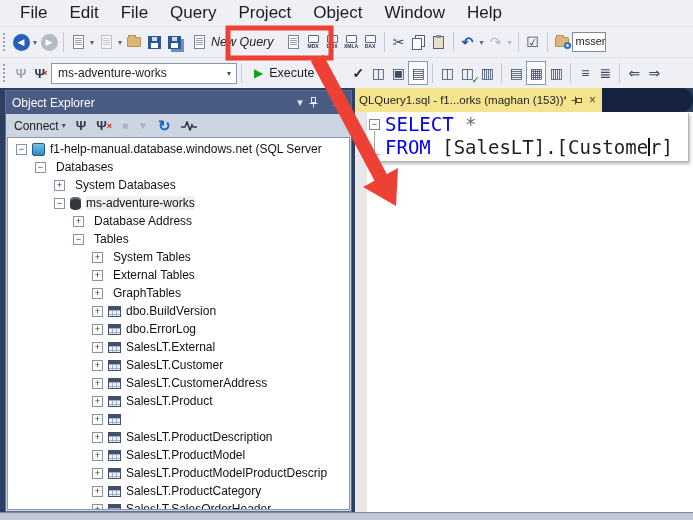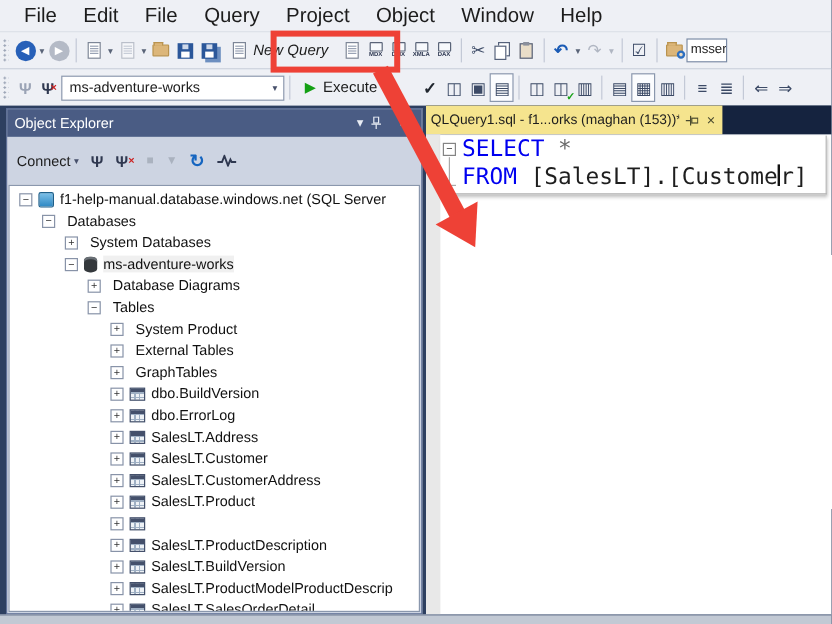--- a/index.html
+++ b/index.html
@@ -64,21 +64,21 @@
   .gstack{position:relative;}
   .gcheck{position:absolute;right:-2px;bottom:0;font-size:9px;color:#19a319;font-weight:bold;}
 
   
   .oe{position:absolute;left:5px;top:90px;width:347px;height:422px;background:#cdd4e2;
       border:1px solid #5f7097;display:flex;flex-direction:column;}
   .oe-title{height:23px;background:#4a5c84;color:#fff;display:flex;align-items:center;
             font-size:12px;padding:0 6px;flex:none;}
   .oe-title .sp{flex:1;}
   .oe-title .tic{width:18px;text-align:center;font-size:11px;color:#e8ecf4;}
-  .oe-tools{height:40px;display:flex;align-items:center;padding:0 8px;gap:10px;
+  .oe-tools{height:23px;display:flex;align-items:center;padding:0 8px;gap:10px;
             font-size:12px;color:#1c1c1c;flex:none;}
   .oe-tools .tool{display:inline-flex;align-items:center;gap:3px;}
   .plug{font-size:13px;color:#2f3850;font-weight:bold;}
   .redx{color:#c22;font-size:9px;font-weight:bold;margin-left:-3px;vertical-align:top;}
   .tree{flex:1;background:#fff;border:1px solid #8a97ad;margin:0 1px 1px 1px;
         overflow:hidden;padding-top:2px;}
   .trow{display:flex;align-items:center;height:18px;font-size:12px;color:#111;
         white-space:nowrap;}
   .tog{width:11px;height:11px;border:1px solid #8893a8;background:#fff;font-size:9px;
        line-height:9px;text-align:center;color:#333;flex:none;margin-right:5px;}
@@ -89,21 +89,21 @@
          box-shadow:inset 0 2px 0 #6a7076;}
   .ti-table{width:13px;height:11px;border:1px solid #44506b;background-color:#eef2f6;
             background-image:linear-gradient(#44506b 0 3px,transparent 3px),
               repeating-linear-gradient(90deg,transparent 0 3px,#9fb0c4 3px 4px),
               repeating-linear-gradient(transparent 0 3px,#9fb0c4 3px 4px);}
   .hl{background:#f0f0f0;}
 
   
   .editor{position:absolute;left:355px;top:88px;width:338px;height:424px;
           display:flex;flex-direction:column;}
-  .tabstrip{height:24px;display:flex;flex:none;background:#15233f;}
+  .tabstrip{height:24px;display:flex;flex:none;background:#15233f;border-radius:12px;}
   .tab{width:247px;background:#f5e48e;display:flex;align-items:center;
        font-size:11.5px;color:#1e1e1e;padding:0 4px;gap:5px;}
   .tab .ttl{overflow:hidden;white-space:nowrap;}
   .tab .pin{flex:none;}
   .tab .tclose{flex:none;font-size:12px;color:#4a4a2f;padding:0 2px;}
   .surface{flex:1;background:#fff;position:relative;}
   .gutter{position:absolute;left:0;top:0;width:12px;height:100%;background:#e8e8e8;}
   .codebox{position:absolute;left:12px;top:1px;width:322px;height:49px;background:#fff;
            border:1px solid #b5b5b5;border-left:none;border-top:none;
            box-shadow:1px 2px 3px rgba(0,0,0,.28);}
@@ -312,31 +312,31 @@
           <span>System Databases</span>
         </div>
         <div class="trow" style="padding-left: 46px;">
           <span class="tog">−</span>
           <span class="ti ti-db"></span>
           <span class="hl">ms-adventure-works</span>
         </div>
         <div class="trow" style="padding-left: 65px;">
           <span class="tog">+</span>
           <span class="ti ti-folder"></span>
-          <span>Database Diagrams</span>
+          <span>Database Address</span>
         </div>
         <div class="trow" style="padding-left: 65px;">
           <span class="tog">−</span>
           <span class="ti ti-folder"></span>
           <span>Tables</span>
         </div>
         <div class="trow" style="padding-left: 84px;">
           <span class="tog">+</span>
           <span class="ti ti-folder"></span>
-          <span>System Product</span>
+          <span>System Tables</span>
         </div>
         <div class="trow" style="padding-left: 84px;">
           <span class="tog">+</span>
           <span class="ti ti-folder"></span>
           <span>External Tables</span>
         </div>
         <div class="trow" style="padding-left: 84px;">
           <span class="tog">+</span>
           <span class="ti ti-folder"></span>
           <span>GraphTables</span>
@@ -347,21 +347,21 @@
           <span>dbo.BuildVersion</span>
         </div>
         <div class="trow" style="padding-left: 84px;">
           <span class="tog">+</span>
           <span class="ti ti-table"></span>
           <span>dbo.ErrorLog</span>
         </div>
         <div class="trow" style="padding-left: 84px;">
           <span class="tog">+</span>
           <span class="ti ti-table"></span>
-          <span>SalesLT.Address</span>
+          <span>SalesLT.External</span>
         </div>
         <div class="trow" style="padding-left: 84px;">
           <span class="tog">+</span>
           <span class="ti ti-table"></span>
           <span>SalesLT.Customer</span>
         </div>
         <div class="trow" style="padding-left: 84px;">
           <span class="tog">+</span>
           <span class="ti ti-table"></span>
           <span>SalesLT.CustomerAddress</span>
@@ -376,31 +376,31 @@
           <span class="ti ti-table"></span>
         </div>
         <div class="trow" style="padding-left: 84px;">
           <span class="tog">+</span>
           <span class="ti ti-table"></span>
           <span>SalesLT.ProductDescription</span>
         </div>
         <div class="trow" style="padding-left: 84px;">
           <span class="tog">+</span>
           <span class="ti ti-table"></span>
-          <span>SalesLT.BuildVersion</span>
+          <span>SalesLT.ProductModel</span>
         </div>
         <div class="trow" style="padding-left: 84px;">
           <span class="tog">+</span>
           <span class="ti ti-table"></span>
           <span>SalesLT.ProductModelProductDescrip</span>
         </div>
         <div class="trow" style="padding-left: 84px;">
           <span class="tog">+</span>
           <span class="ti ti-table"></span>
-          <span>SalesLT.SalesOrderDetail</span>
+          <span>SalesLT.ProductCategory</span>
         </div>
         <div class="trow" style="padding-left: 84px;">
           <span class="tog">+</span>
           <span class="ti ti-table"></span>
           <span>SalesLT.SalesOrderHeader</span>
         </div>
       </div>
   </div>
 
   <div class="editor">

